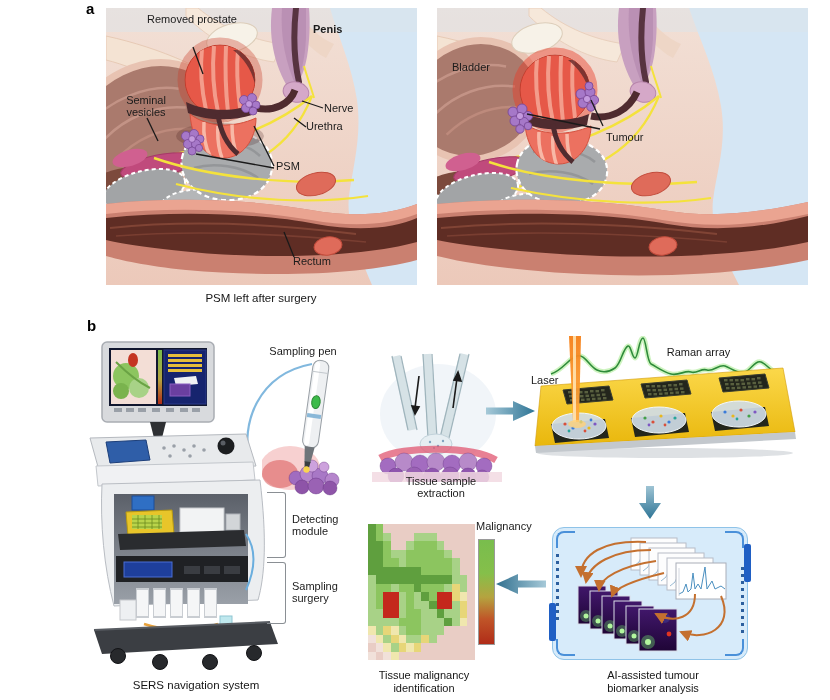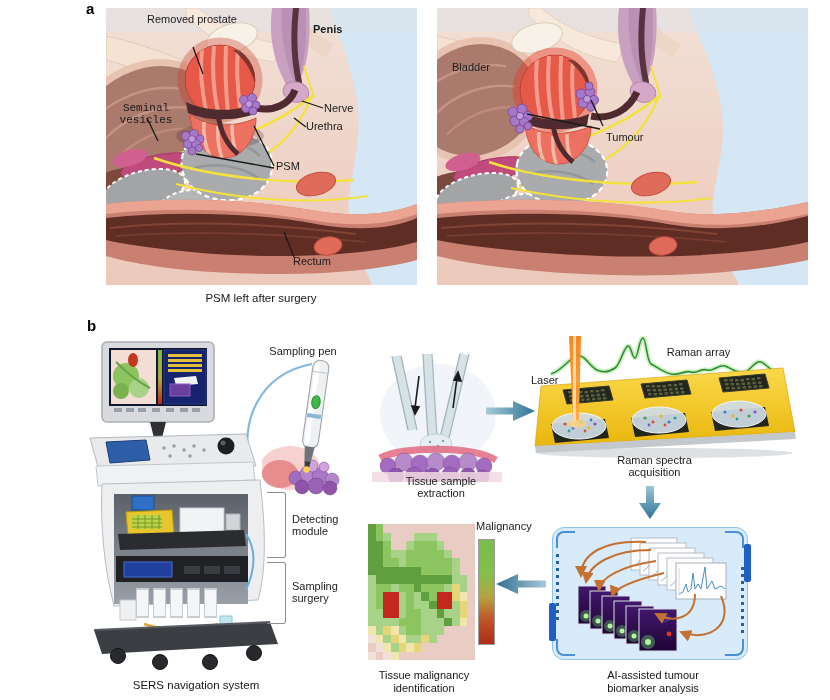--- a/index.html
+++ b/index.html
@@ -224,21 +224,21 @@
       <circle cx="152" cy="78" r="4"></circle>
     </g>
     <g stroke="#1a1a1a" stroke-width="1.3">
       <line x1="166" y1="118" x2="154" y2="92"></line>
       <line x1="163" y1="121" x2="90" y2="106"></line>
     </g>
   </svg>
 
   <div class="lbl ctr" style="left:146px;top:13px;width:92px;">Removed prostate</div>
   <div class="lbl" style="left:313px;top:23px;width:50px;font-weight:bold;">Penis</div>
-  <div class="lbl ctr" style="left:112px;top:102px;width:68px;font-family:Liberation Mono, monospace;">Seminal vesicles</div>
+  <div class="lbl ctr" style="left:112px;top:94px;width:68px;">Seminal vesicles</div>
   <div class="lbl" style="left:324px;top:102px;width:50px;">Nerve</div>
   <div class="lbl" style="left:306px;top:120px;width:60px;">Urethra</div>
   <div class="lbl" style="left:276px;top:160px;width:40px;">PSM</div>
   <div class="lbl" style="left:293px;top:255px;width:60px;">Rectum</div>
   <div class="lbl" style="left:452px;top:61px;width:60px;">Bladder</div>
   <div class="lbl" style="left:606px;top:131px;width:60px;">Tumour</div>
 
   <div class="cap" style="left:161px;top:292px;width:200px;">PSM left after surgery</div>
 
   <div class="tag" style="left:87px;top:317px;">b</div>
@@ -921,21 +921,20 @@
       <div style="background: rgb(233, 205, 197);"></div>
     </div>
 
   <div class="bracket" style="left:267px;top:492px;height:64px;"></div>
   <div class="bracket" style="left:267px;top:562px;height:60px;"></div>
 
   <div class="lbl ctr" style="left:253px;top:345px;width:100px;">Sampling pen</div>
   <div class="lbl ctr" style="left:396px;top:475px;width:90px;">Tissue sample extraction</div>
   <div class="lbl" style="left:531px;top:374px;width:40px;">Laser</div>
   <div class="lbl ctr" style="left:646px;top:346px;width:105px;">Raman array</div>
-  <div class="lbl ctr" style="left:597px;top:454px;width:115px;">Raman spectra acquisition</div>
   <div class="lbl" style="left:292px;top:513px;width:60px;">Detecting module</div>
   <div class="lbl" style="left:292px;top:580px;width:60px;">Sampling surgery</div>
   <div class="lbl" style="left:476px;top:520px;width:70px;">Malignancy</div>
   <div class="cap" style="left:356px;top:669px;width:136px;font-size:11px;">Tissue malignancy identification</div>
   <div class="cap" style="left:96px;top:679px;width:200px;">SERS navigation system</div>
   <div class="cap" style="left:585px;top:669px;width:136px;font-size:11px;">AI-assisted tumour biomarker analysis</div>
 
 </div>
 
 </body></html>

